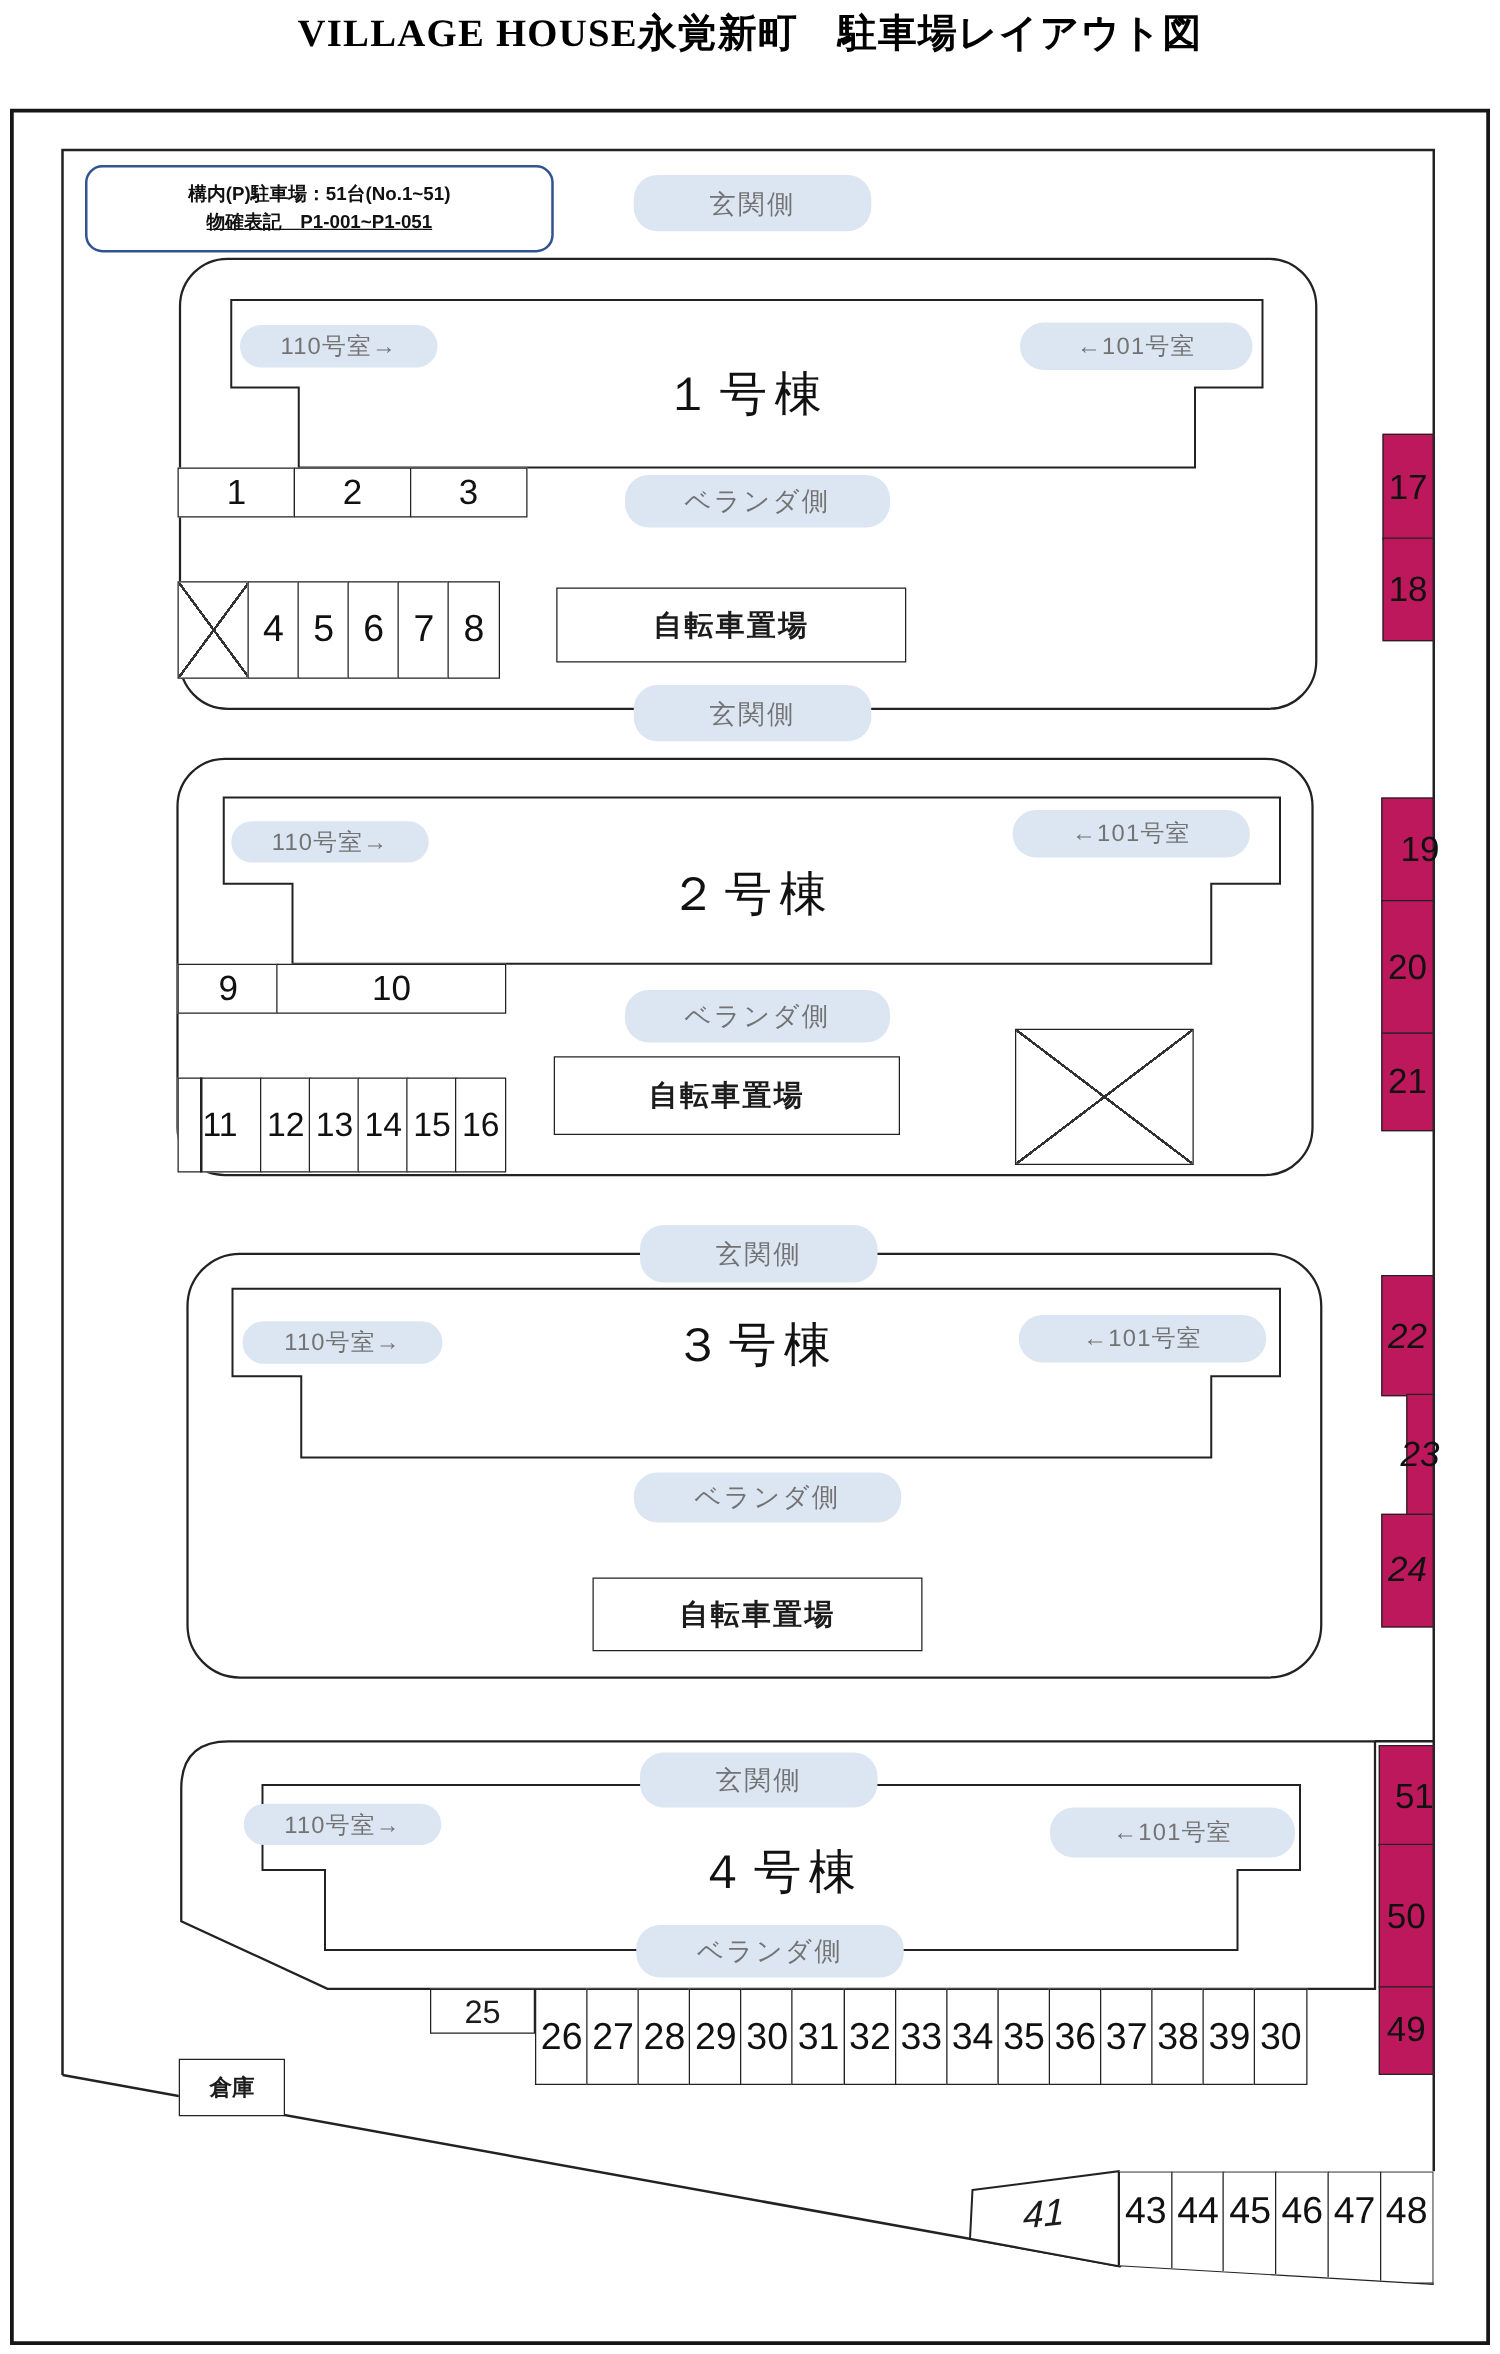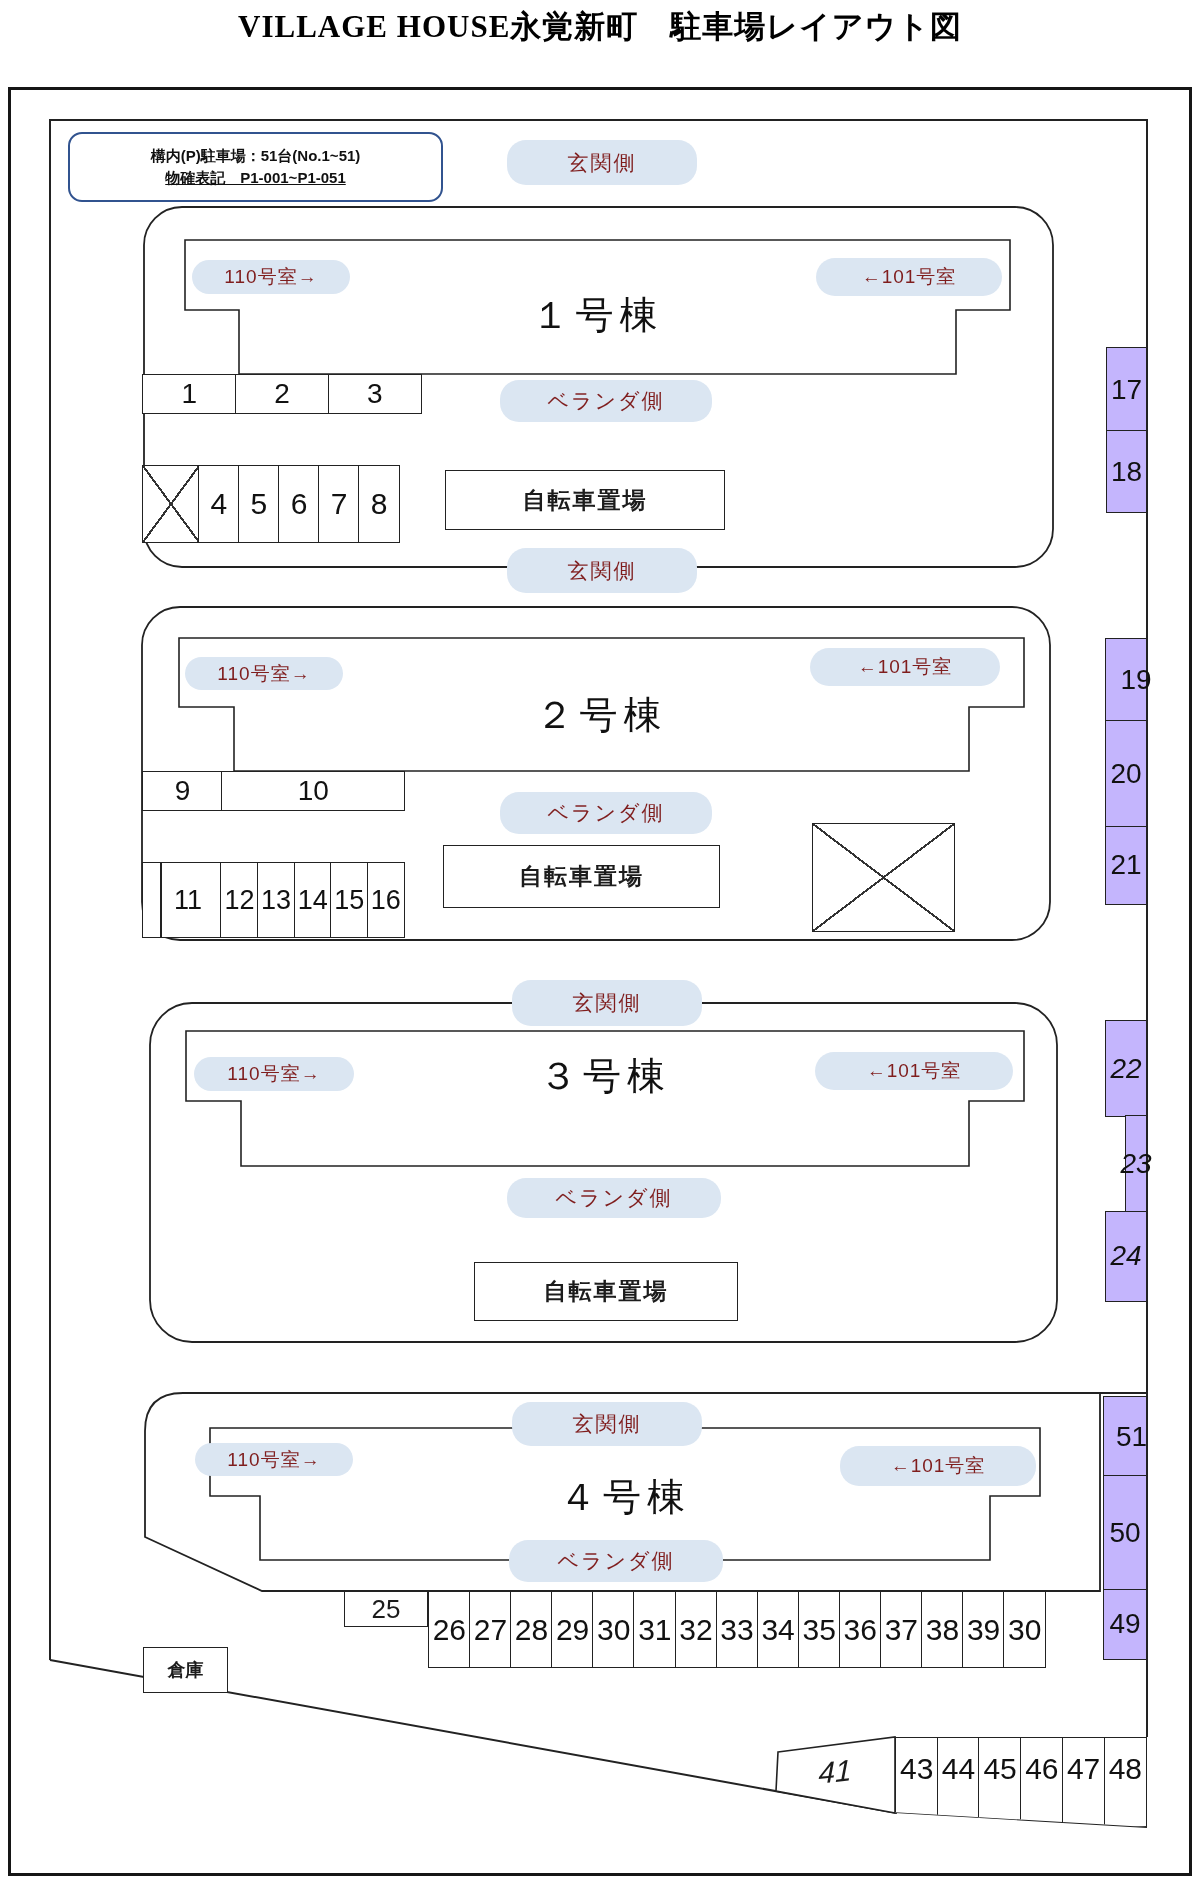--- a/index.html
+++ b/index.html
@@ -9,43 +9,43 @@
   .title{left:0;top:6px;width:1200px;text-align:center;
          font-family:"Liberation Serif","DejaVu Serif",serif;
          font-weight:bold;font-size:31px;letter-spacing:1px;color:#000;}
   .outer-border{left:8px;top:87px;width:1184px;height:1789px;border:3px solid #161616;background:transparent;}
   svg.lines{left:0;top:0;width:1200px;height:1883px;}
   .info-box{left:68px;top:132px;width:375px;height:70px;border:2.5px solid #31538f;border-radius:14px;
             background:#fff;display:flex;flex-direction:column;justify-content:center;align-items:center;
             font-size:15px;font-weight:bold;line-height:1.5;color:#111;}
   .info-box .u{text-decoration:underline;}
   .blue-label{background:#dbe6f2;border-radius:19px;display:flex;align-items:center;justify-content:center;
-              color:#7f1d1d;font-weight:400;}
+              color:#737373;font-weight:400;}
   .side-label{font-size:21px;letter-spacing:2px;}
   .room-label{font-size:19px;letter-spacing:1px;}
   .bldg-name{display:flex;align-items:center;justify-content:center;font-size:38px;font-weight:500;
              letter-spacing:6px;color:#111;}
   .box{border:1.6px solid #222;background:#fff;}
   .bicycle{display:flex;align-items:center;justify-content:center;font-size:23px;font-weight:600;letter-spacing:2px;}
   .warehouse{display:flex;align-items:center;justify-content:center;font-size:18px;font-weight:600;}
   .row{display:flex;}
   .row .cell{flex:1;border:1.6px solid #222;background:#fff;display:flex;align-items:center;
              justify-content:center;font-size:30px;font-weight:500;color:#111;}
   .row .cell + .cell{margin-left:-1.6px;}
   .vcol{display:flex;flex-direction:column;}
-  .vcol .cell{flex:1;border:1.6px solid #222;background:#c4b5fd;display:flex;align-items:center;
+  .vcol .cell{flex:1;border:1.6px solid #222;background:#be185d;display:flex;align-items:center;
               justify-content:center;font-size:28px;font-weight:500;color:#111;}
   .vcol .cell + .cell{margin-top:-1.6px;}
   .xbox{border:1.6px solid #222;background:
         linear-gradient(to top right,transparent calc(50% - 1px),#333 calc(50% - 1px),#333 calc(50% + 1px),transparent calc(50% + 1px)),
         linear-gradient(to bottom right,transparent calc(50% - 1px),#333 calc(50% - 1px),#333 calc(50% + 1px),transparent calc(50% + 1px)),#fff;}
   .row-1-3 .cell,.row-9-10 .cell{font-size:28px;}
   .row-9-10 .cell:nth-child(1){flex:0 0 79px;}
   .row-11-16 .cell{font-size:27px;}
-  .row-11-16 .cell:nth-child(1){flex:0 0 66px;padding-left:12px;}
+  .row-11-16 .cell:nth-child(1){flex:0 0 66px;padding-left:0;}
   .sliver{position:absolute;top:0;bottom:0;width:1.6px;background:#222;}
   .space-25{display:flex;align-items:center;justify-content:center;font-size:26px;font-weight:500;}
   .row-43-48{clip-path:polygon(0 0,100% 0,100% 100%,0 83.5%);}
   .row-43-48 .cell{align-items:flex-start;padding-top:14px;}
   .space-41{display:flex;align-items:center;justify-content:center;font-size:30px;font-weight:500;
             font-style:italic;transform:rotate(-6deg) skewX(-6deg);background:transparent;}
   .rt .cell:nth-child(1){flex:0 0 83px;}
   .rm .cell:nth-child(1){flex:0 0 82px;padding-left:20px;}
   .rm .cell:nth-child(2){flex:0 0 105px;}
   .rl .cell:nth-child(1){flex:0 0 95px;}

